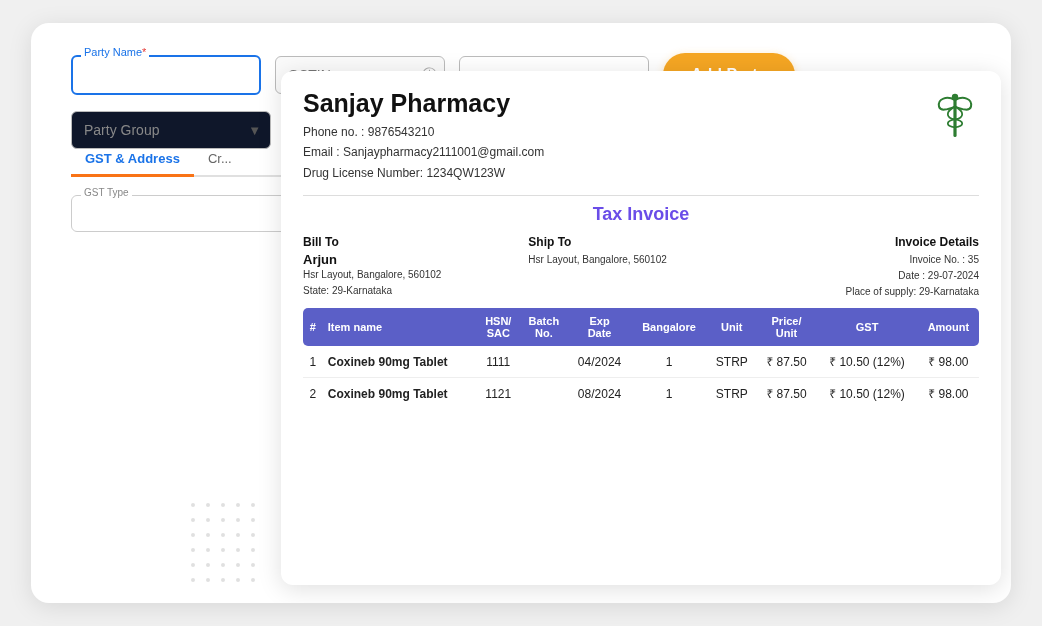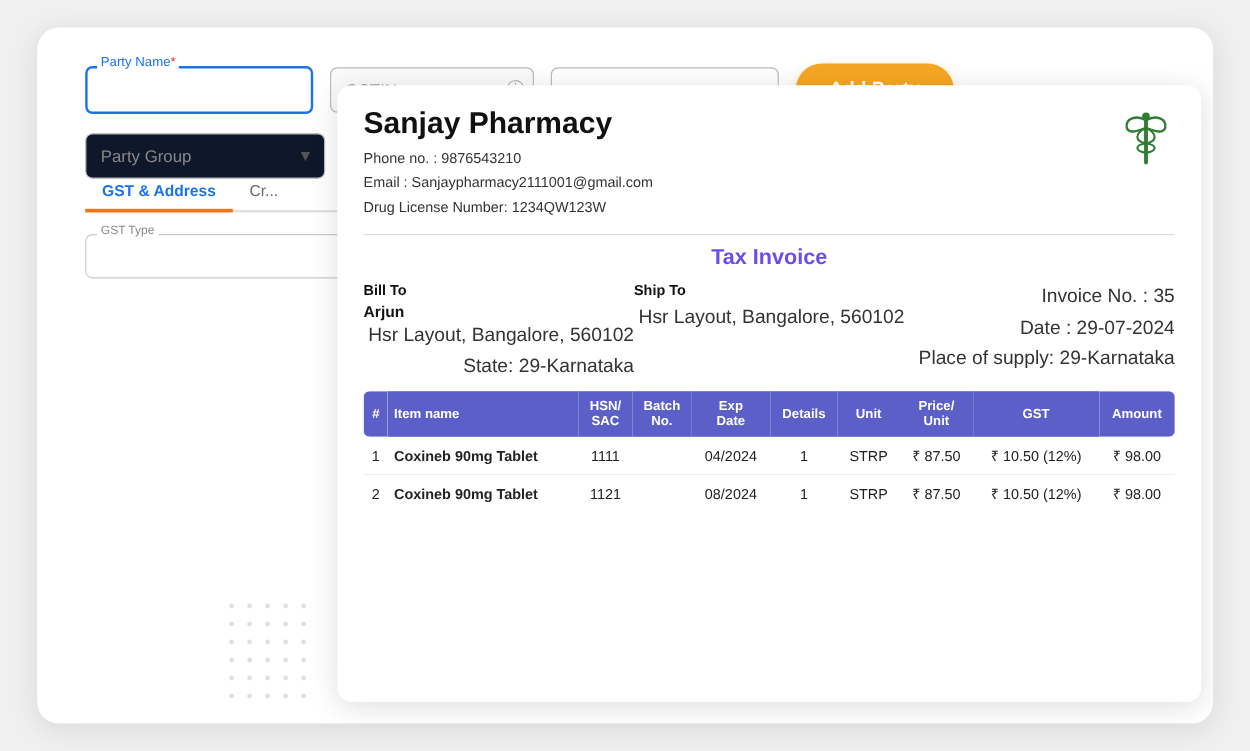--- a/index.html
+++ b/index.html
@@ -272,24 +272,23 @@
       font-weight: 700;
       color: #111;
       margin-bottom: 3px;
     }
     .bill-name {
       font-size: 13px;
       font-weight: 700;
       color: #111;
     }
     .bill-text {
-      font-size: 16px;
+      font-size: 10px;
       color: #333;
       line-height: 1.6;
-      text-align: right;
     }
     
     .inv-table {
       width: 100%;
       border-collapse: collapse;
       margin-top: 6px;
     }
     .inv-table thead tr {
       background: #5b5fc7;
       color: #fff;
@@ -432,35 +431,36 @@
         <div class="bill-heading">Bill To</div>
         <div class="bill-name">Arjun</div>
         <div class="bill-text">Hsr Layout, Bangalore, 560102</div>
         <div class="bill-text">State: 29-Karnataka</div>
       </div>
       <div class="bill-col">
         <div class="bill-heading">Ship To</div>
         <div class="bill-text">Hsr Layout, Bangalore, 560102</div>
       </div>
       <div class="bill-col bill-col-right">
+        <div class="bill-heading">Invoice Details</div>
         <div class="bill-text">Invoice No. : 35</div>
         <div class="bill-text">Date : 29-07-2024</div>
         <div class="bill-text">Place of supply: 29-Karnataka</div>
       </div>
     </div>
 
     <table class="inv-table">
       <thead>
         <tr>
           <th>#</th>
           <th>Item name</th>
           <th>HSN/<br>SAC</th>
           <th>Batch<br>No.</th>
           <th>Exp<br>Date</th>
-          <th>Details</th>
+          <th>Bangalore</th>
           <th>Unit</th>
           <th>Price/<br>Unit</th>
           <th>GST</th>
           <th>Amount</th>
         </tr>
       </thead>
       <tbody id="invoice-table-body">
       <tr>
       <td>1</td>
       <td>Coxineb 90mg Tablet</td>

